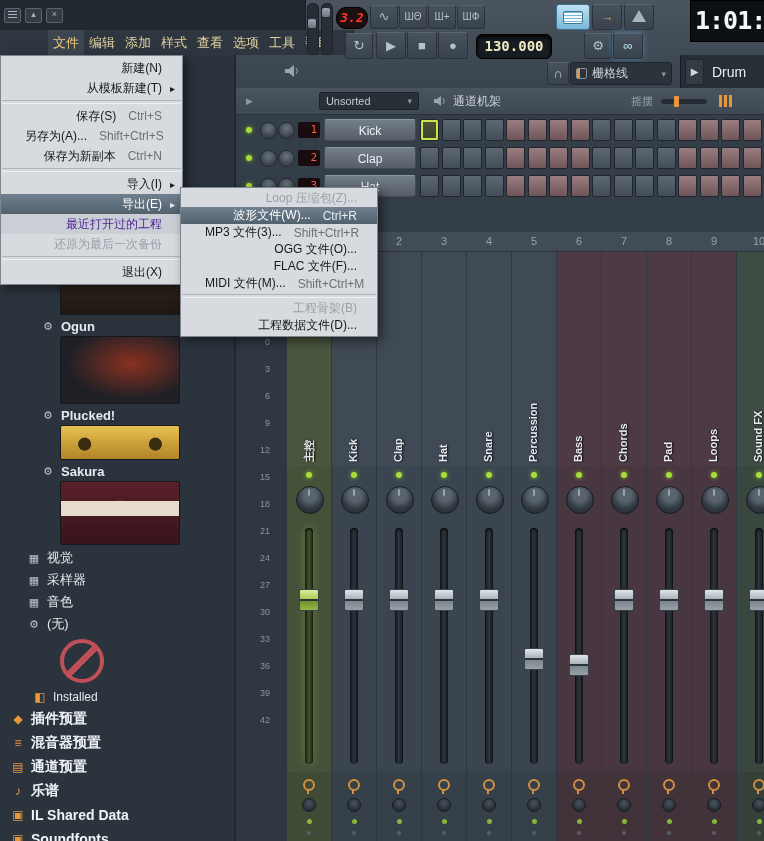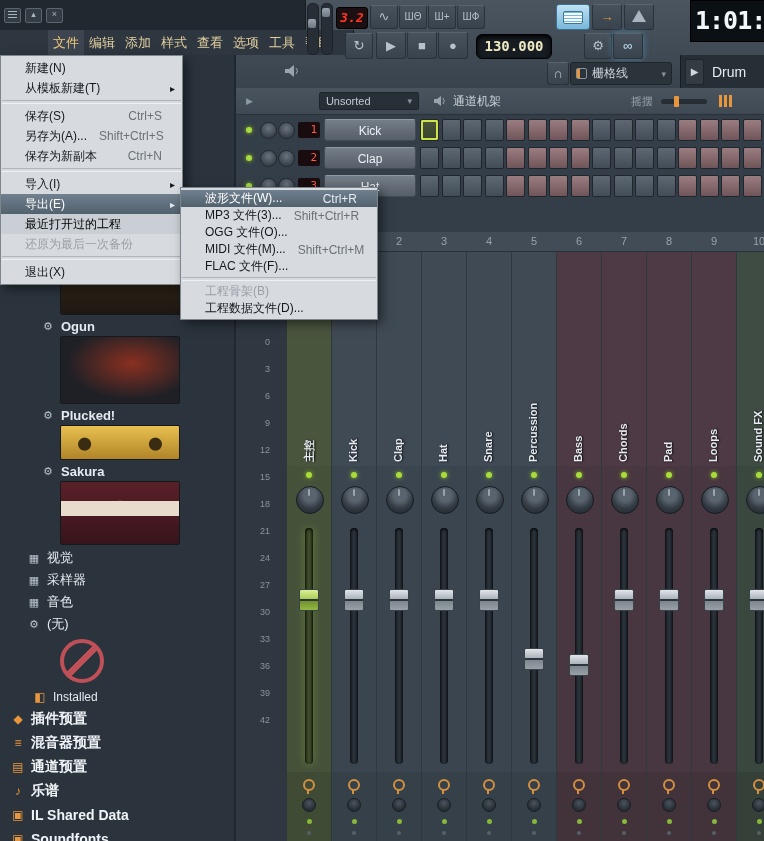--- a/index.html
+++ b/index.html
@@ -19,21 +19,21 @@
     display:flex;align-items:stretch;border-right:1px solid #161c22;padding-left:48px;}
   .mb-item{padding:0 5px;line-height:25px;font-size:13px;color:#e3cf9f;}
   .mb-item.active{background:#3d4650;color:#f0c878;}
 
   .vslider{position:absolute;width:10px;height:50px;background:#272e35;border:1px solid #1c2228;border-radius:5px;}
   .vhandle{position:absolute;left:0;width:8px;height:9px;background:linear-gradient(180deg,#9aa4ae,#6e7882);border-radius:2px;}
 
   .icon-btn{position:absolute;background:linear-gradient(180deg,#48525c,#39434d);
     border:1px solid #2a3138;border-top-color:#5a646e;border-radius:3px;color:#b8c2cc;
     text-align:center;font-size:13px;line-height:22px;}
-  .lcd{position:absolute;border:1px solid #000;border-radius:3px;text-align:center;
+  .lcd{position:absolute;border:1px solid #000;border-radius:10px;text-align:center;
     font-family:"DejaVu Sans Mono",monospace;font-weight:bold;}
   #lcd-pos{left:336px;top:7px;width:30px;height:20px;background:#1c0f12;color:#ff3422;
     font-size:13px;line-height:20px;font-style:italic;}
   #lcd-tempo{left:476px;top:34px;width:74px;height:23px;background:#161c22;color:#efe9c2;
     font-size:14px;line-height:23px;box-shadow:inset 0 2px 4px #000;border-radius:6px;}
   #lcd-time{left:690px;top:0;width:74px;height:40px;background:#0b1015;color:#f2f7fc;
     font-size:25px;line-height:40px;text-align:left;padding-left:4px;border-radius:0;letter-spacing:-1px;}
   #btn-typing{left:556px;top:4px;width:32px;height:24px;background:linear-gradient(180deg,#bfe1f2,#79b7d9);
     border:1px solid #39718f;border-radius:3px;}
   .kb-ic{width:18px;height:11px;margin:6px auto 0;background:#f4fafd;border-radius:2px;border:1px solid #3a7795;
@@ -147,29 +147,29 @@
   .mini-knob{width:12px;height:12px;border-radius:50%;background:radial-gradient(circle at 50% 35%,#4a545e,#262d33 70%);
     border:1px solid #181e24;}
   .mini-led{width:5px;height:5px;border-radius:50%;background:#86b83a;}
   .mini-dot{width:4px;height:4px;border-radius:50%;background:#566068;}
 
   
   .menu{position:absolute;background:#d7dbdf;border:1px solid #7e868d;
     box-shadow:4px 4px 10px rgba(0,0,0,.5);padding:2px 0;z-index:20;}
   #file-menu{left:0;top:55px;width:181px;}
   #export-menu{left:180px;top:187px;width:196px;z-index:21;}
-  .m-item{position:relative;display:flex;align-items:center;padding:0 20px 0 24px;font-size:12px;color:#15191d;}
+  .m-item{position:relative;display:flex;align-items:center;padding:0 20px 0 24px;font-size:12px;color:#15191d;text-align:right;}
   #file-menu .m-item{height:20px;} #export-menu .m-item{height:17px;}
   .m-label{flex:1;white-space:nowrap;}
   .m-shortcut{color:#6a7177;padding-left:12px;white-space:nowrap;}
   .m-arrow{position:absolute;right:7px;font-size:10px;color:#15191d;}
   .m-item.highlighted{background:linear-gradient(180deg,#70808e,#51616e);color:#fff;}
   .m-item.highlighted .m-shortcut,.m-item.highlighted .m-arrow{color:#e6ecf2;}
   .m-item.disabled{color:#999fa5;}
-  .m-item.section{color:#000000;background:#c9cfd4;}
+  .m-item.section{color:#4c1d95;background:#c9cfd4;}
   .m-sep{height:2px;border-top:1px solid #aeb4ba;border-bottom:1px solid #eef1f3;margin:2px 1px;}
 </style>
 </head>
 <body>
 
 <div id="app">
 
   <div id="topbar">
 
     <div id="titlebar">
@@ -657,37 +657,40 @@
       <div class="m-item disabled">
         <span class="m-label">还原为最后一次备份</span>
       </div>
       <div class="m-sep"></div>
       <div class="m-item">
         <span class="m-label">退出(X)</span>
       </div>
     </div>
 
   <div class="menu" id="export-menu">
+      <div class="m-item disabled">
+        <span class="m-label">Loop 压缩包(Z)...</span>
+      </div>
       <div class="m-item highlighted">
         <span class="m-label">波形文件(W)...</span>
         <span class="m-shortcut">Ctrl+R</span>
       </div>
       <div class="m-item">
         <span class="m-label">MP3 文件(3)...</span>
         <span class="m-shortcut">Shift+Ctrl+R</span>
       </div>
       <div class="m-item">
         <span class="m-label">OGG 文件(O)...</span>
       </div>
       <div class="m-item">
+        <span class="m-label">FLAC 文件(F)...</span>
+      </div>
+      <div class="m-item">
         <span class="m-label">MIDI 文件(M)...</span>
         <span class="m-shortcut">Shift+Ctrl+M</span>
-      </div>
-      <div class="m-item">
-        <span class="m-label">FLAC 文件(F)...</span>
       </div>
       <div class="m-sep"></div>
       <div class="m-item disabled">
         <span class="m-label">工程骨架(B)</span>
       </div>
       <div class="m-item">
         <span class="m-label">工程数据文件(D)...</span>
       </div>
     </div>
 

